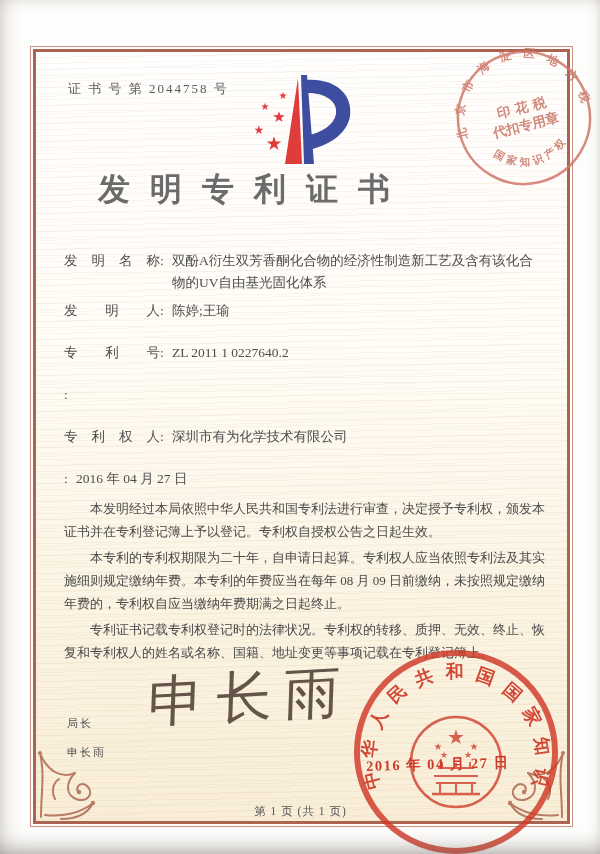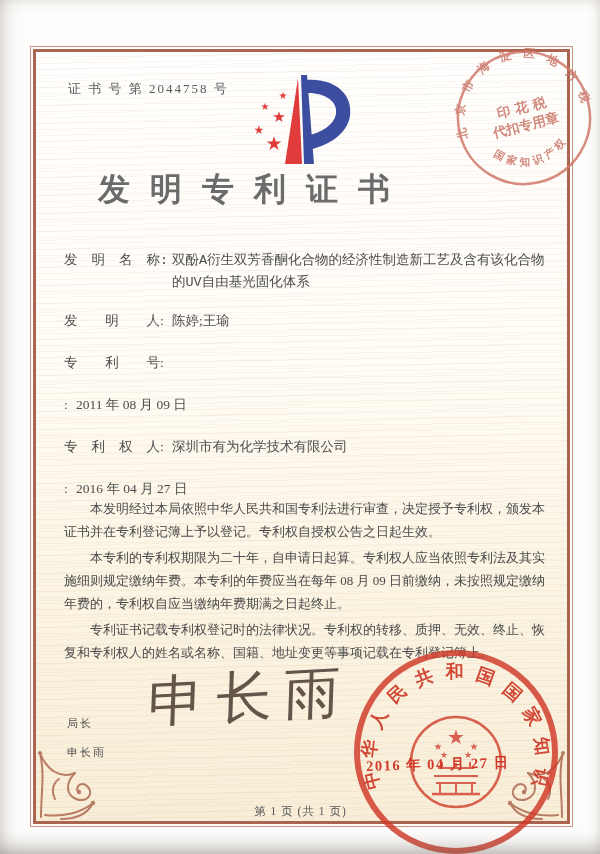--- a/index.html
+++ b/index.html
@@ -29,21 +29,21 @@
   .cert-no{position:absolute;left:68px;top:80px;z-index:3;
     font-size:13px;letter-spacing:2px;color:#5c5c5c;}
   .logo{position:absolute;left:238px;top:72px;z-index:3;}
   .tax-stamp{position:absolute;left:448px;top:42px;z-index:4;transform:rotate(-14deg);opacity:.85;}
   .doc-title{position:absolute;left:0;top:168px;width:488px;z-index:3;
     text-align:center;font-size:32px;font-weight:600;color:#6b6b6b;
     letter-spacing:20px;text-indent:20px;}
   .fields{position:absolute;left:64px;top:250px;width:482px;z-index:3;
     font-size:13.5px;color:#4d4d4d;line-height:22px;}
   .field{display:flex;margin-bottom:20px;}
-  .field.f-name{margin-bottom:16px;font-family:Liberation Mono, monospace;}
+  .field.f-name{margin-bottom:6px;}
   .field .label{width:96px;flex:0 0 96px;text-align:justify;text-align-last:justify;}
   .field .colon{flex:0 0 12px;text-align:left;}
   .field .value{flex:1;}
   .bodytext{position:absolute;left:56px;top:497px;width:492px;z-index:3;
     font-size:13px;line-height:23px;color:#4a4a4a;}
   .bodytext p{margin:0 0 3px 8px;text-indent:2em;}
   .director{position:absolute;left:67px;top:697px;z-index:3;
     font-size:11px;color:#4e4e4e;line-height:29px;letter-spacing:2px;margin-top:12px;}
   .autograph{position:absolute;left:148px;top:660px;z-index:3;
     font-size:56px;color:#54443a;letter-spacing:12px;
@@ -131,24 +131,24 @@
     <span class="value">双酚A衍生双芳香酮化合物的经济性制造新工艺及含有该化合物的UV自由基光固化体系</span>
   </div>
   <div class="field">
     <span class="label">发明人</span>
     <span class="colon">:</span>
     <span class="value">陈婷;王瑜</span>
   </div>
   <div class="field">
     <span class="label">专利号</span>
     <span class="colon">:</span>
+    <span class="value">ZL 2011 1 0227640.2</span>
   </div>
   <div class="field">
     <span class="colon">:</span>
-    <span class="value">2011 年 08 月 09 日</span>
   </div>
   <div class="field">
     <span class="label">专利权人</span>
     <span class="colon">:</span>
     <span class="value">深圳市有为化学技术有限公司</span>
   </div>
   <div class="field">
     <span class="colon">:</span>
     <span class="value">2016 年 04 月 27 日</span>
   </div>

